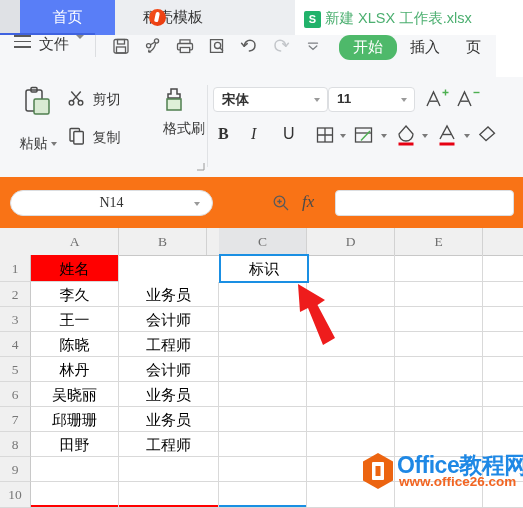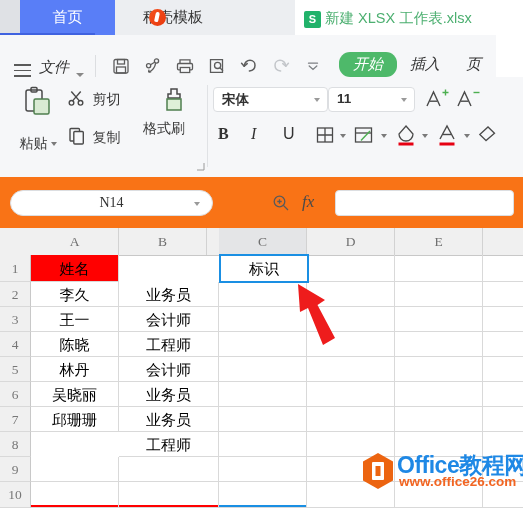--- a/index.html
+++ b/index.html
@@ -18,21 +18,21 @@
   .tab-docer{width:180px;background:#eceef1;color:#333;font-size:15px;padding-left:28px;position:relative;}
   .tab-file{flex:1;background:#ffffff;color:#4caf70;font-size:14.5px;padding-left:30px;position:relative;border-top:2px solid #ffffff;}
   .docer-ico{position:absolute;left:34px;top:9px;width:17px;height:17px;border-radius:50%;
     background:linear-gradient(135deg,#f5521f,#e8380d);}
   .docer-ico:after{content:"";position:absolute;left:6px;top:3px;width:4px;height:10px;border-radius:3px 3px 2px 2px;background:#fff;transform:rotate(12deg);}
   .xl-ico{position:absolute;left:9px;top:9px;width:17px;height:17px;border-radius:2px;background:#21b26a;color:#fff;
     font-size:11px;font-weight:bold;line-height:17px;text-align:center;}
   .tabbar-underline{position:absolute;left:0;top:33px;width:95px;height:2px;background:#3f62e0;}
 
   
-  .menurow{position:absolute;left:0;top:35px;width:496px;height:42px;background:#f6f7f9;display:flex;align-items:flex-end;font-style:italic;}
+  .menurow{position:absolute;left:0;top:35px;width:496px;height:42px;background:#f6f7f9;display:flex;align-items:flex-start;}
   .ham{margin-left:14px;width:17px;height:13px;position:relative;}
   .ham i{position:absolute;left:0;width:17px;height:1.6px;background:#5a5a5a;}
   .ham i:nth-child(1){top:0}.ham i:nth-child(2){top:5.5px}.ham i:nth-child(3){top:11px}
   .filelbl{margin-left:8px;font-size:15px;color:#333;}
   .caret{width:0;height:0;border-left:4px solid transparent;border-right:4px solid transparent;border-top:4.5px solid #888;margin-left:7px;}
   .vsep{width:1px;height:22px;background:#dcdee1;margin:0 9px 0 11px;}
   .qicon{width:22px;height:22px;margin:0 5px;position:relative;}
   .tabs-ribbon{display:flex;align-items:center;margin-left:10px;}
   .rtab{font-size:15px;color:#333;padding:3px 13px;}
   .rtab.active{background:#4eb96a;color:#fff;border-radius:11px;padding:3px 14px;}
@@ -235,21 +235,21 @@
 
     <div style="position:absolute;left:143px;top:8px;width:62px;">
       <div style="margin:0 auto;width:34px;height:34px;">
         <svg width="34" height="34" viewBox="0 0 34 34">
           <g fill="none" stroke="#4a4a4a" stroke-width="1.5">
             <path d="M14 4 h6 v5 h3 v4 h-12 v-4 h3 z"></path>
           </g>
           <rect x="10" y="14" width="14" height="11" fill="#dff0d8" stroke="#4f7f4f" stroke-width="1.5"></rect>
         </svg>
       </div>
-      <div class="lbl" style="text-align:left;margin-top:1px;">
+      <div class="lbl" style="text-align:right;margin-top:1px;">
         <span>格式刷</span>
       </div>
     </div>
 
     <div style="position:absolute;left:196px;top:80px;width:9px;height:9px;">
       <svg width="9" height="9" viewBox="0 0 9 9">
           <path d="M8 1 V8 H1" fill="none" stroke="#9a9a9a" stroke-width="1"></path>
         </svg>
     </div>
 
@@ -416,20 +416,21 @@
     <div class="cell" style="left:395px;top:154px;width:88px;height:25px;line-height:25px;"></div>
     <div class="cell" style="left:483px;top:154px;width:40px;height:25px;line-height:25px;border-right:none;"></div>
 
     <div class="cell" style="left:31px;top:179px;width:88px;height:25px;line-height:25px;">邱珊珊</div>
     <div class="cell" style="left:119px;top:179px;width:100px;height:25px;line-height:25px;">业务员</div>
     <div class="cell" style="left:219px;top:179px;width:88px;height:25px;line-height:25px;"></div>
     <div class="cell" style="left:307px;top:179px;width:88px;height:25px;line-height:25px;"></div>
     <div class="cell" style="left:395px;top:179px;width:88px;height:25px;line-height:25px;"></div>
     <div class="cell" style="left:483px;top:179px;width:40px;height:25px;line-height:25px;border-right:none;"></div>
 
+    <div class="cell" style="left:31px;top:204px;width:88px;height:25px;line-height:25px;">田野</div>
     <div class="cell" style="left:119px;top:204px;width:100px;height:25px;line-height:25px;">工程师</div>
     <div class="cell" style="left:219px;top:204px;width:88px;height:25px;line-height:25px;"></div>
     <div class="cell" style="left:307px;top:204px;width:88px;height:25px;line-height:25px;"></div>
     <div class="cell" style="left:395px;top:204px;width:88px;height:25px;line-height:25px;"></div>
     <div class="cell" style="left:483px;top:204px;width:40px;height:25px;line-height:25px;border-right:none;"></div>
 
     <div class="cell" style="left:31px;top:229px;width:88px;height:25px;line-height:25px;"></div>
     <div class="cell" style="left:119px;top:229px;width:100px;height:25px;line-height:25px;"></div>
     <div class="cell" style="left:219px;top:229px;width:88px;height:25px;line-height:25px;"></div>
     <div class="cell" style="left:307px;top:229px;width:88px;height:25px;line-height:25px;"></div>

